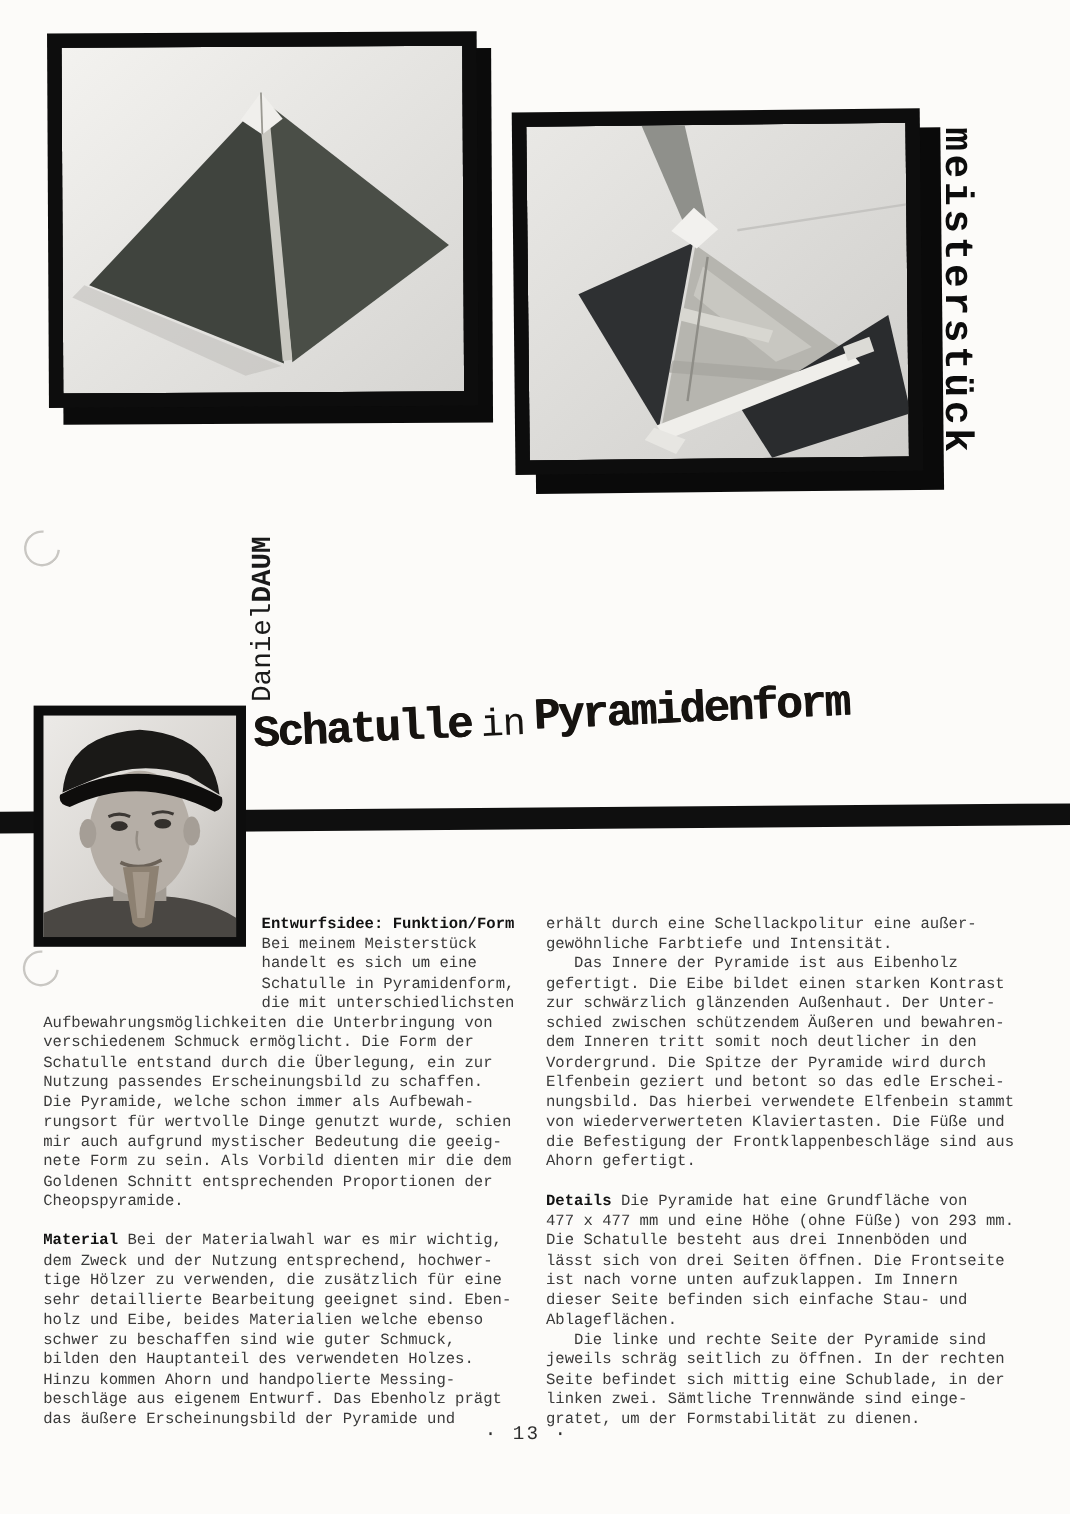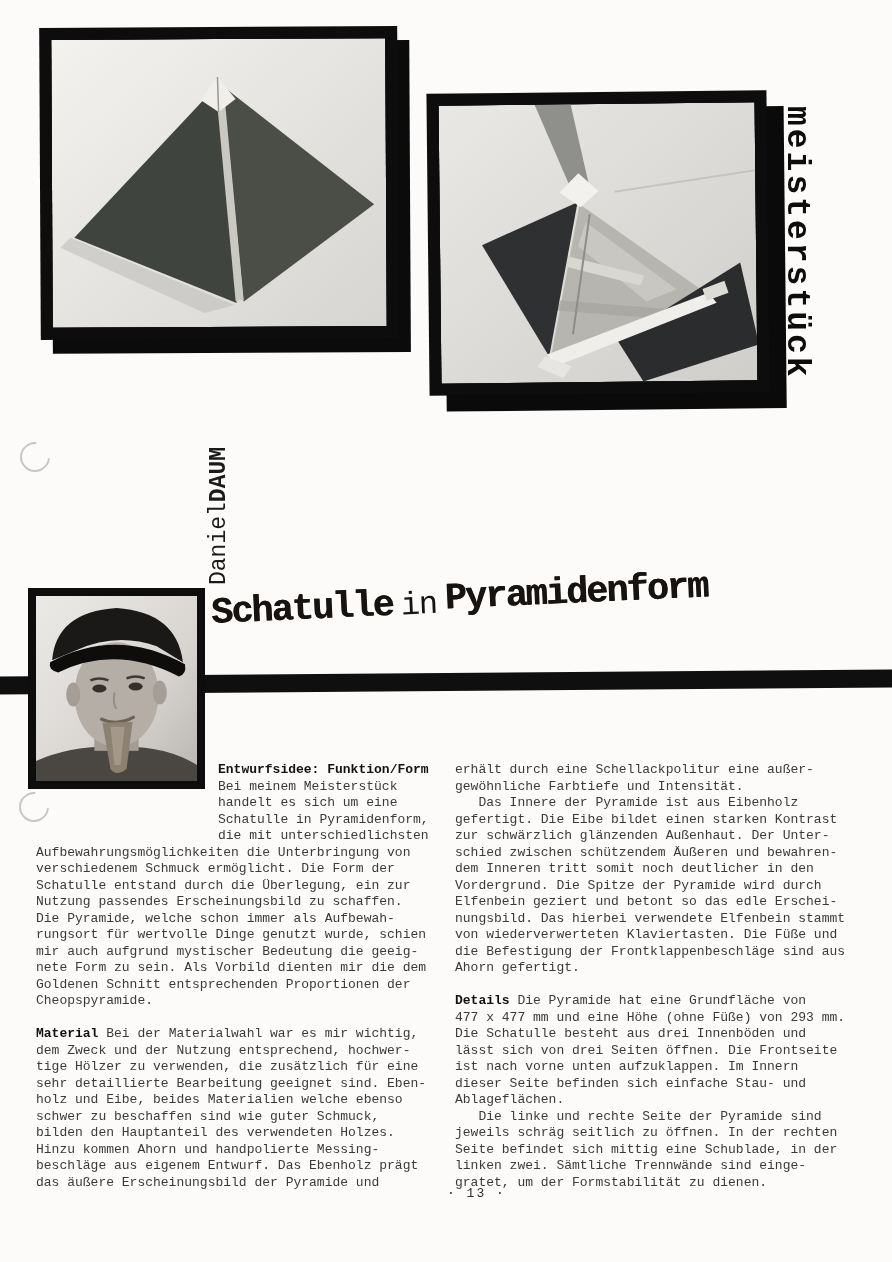--- a/index.html
+++ b/index.html
@@ -47,22 +47,22 @@
   .tline{height:16.5px;}
   .tline.indent{padding-left:182px;}
   .tline .b{font-weight:bold;color:#121212;}
   
   .punch{position:absolute;width:26px;height:26px;border-radius:50%;
     border:2.5px solid #c9c7c3;border-right-color:transparent;
     transform:rotate(-40deg);z-index:0;}
   #punch1{left:20px;top:442px;}
   #punch2{left:19px;top:792px;}
   
-  #page-number{position:absolute;left:404px;top:1186px;font-size:13px;
-    letter-spacing:2px;color:#2e2e2e;z-index:3;margin-left:43px;}
+  #page-number{position:absolute;left:404px;top:1186px;font-size:16px;
+    letter-spacing:2px;color:#2e2e2e;z-index:3;}
 </style>
 </head>
 <body>
 
 <div id="page">
 
   <div class="punch" id="punch1"></div>
   <div class="punch" id="punch2"></div>
 
   <div id="black-bar"></div>

